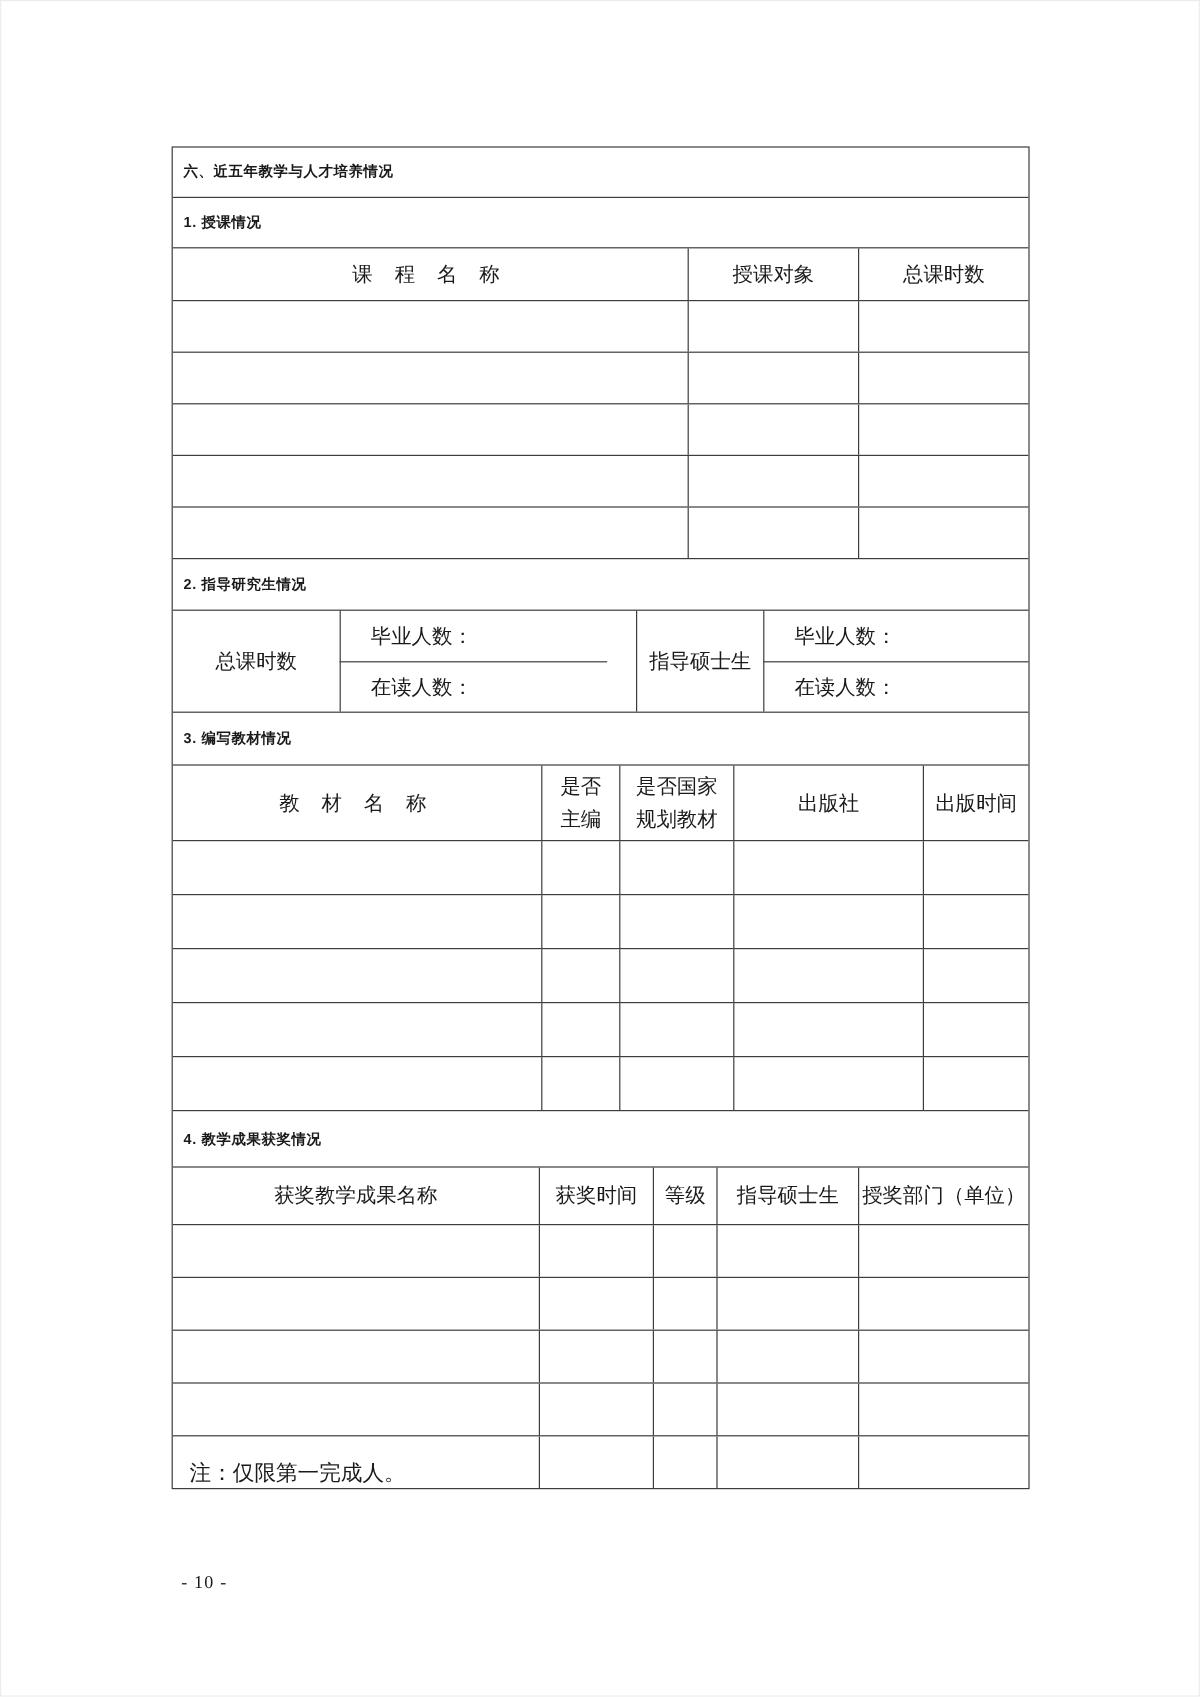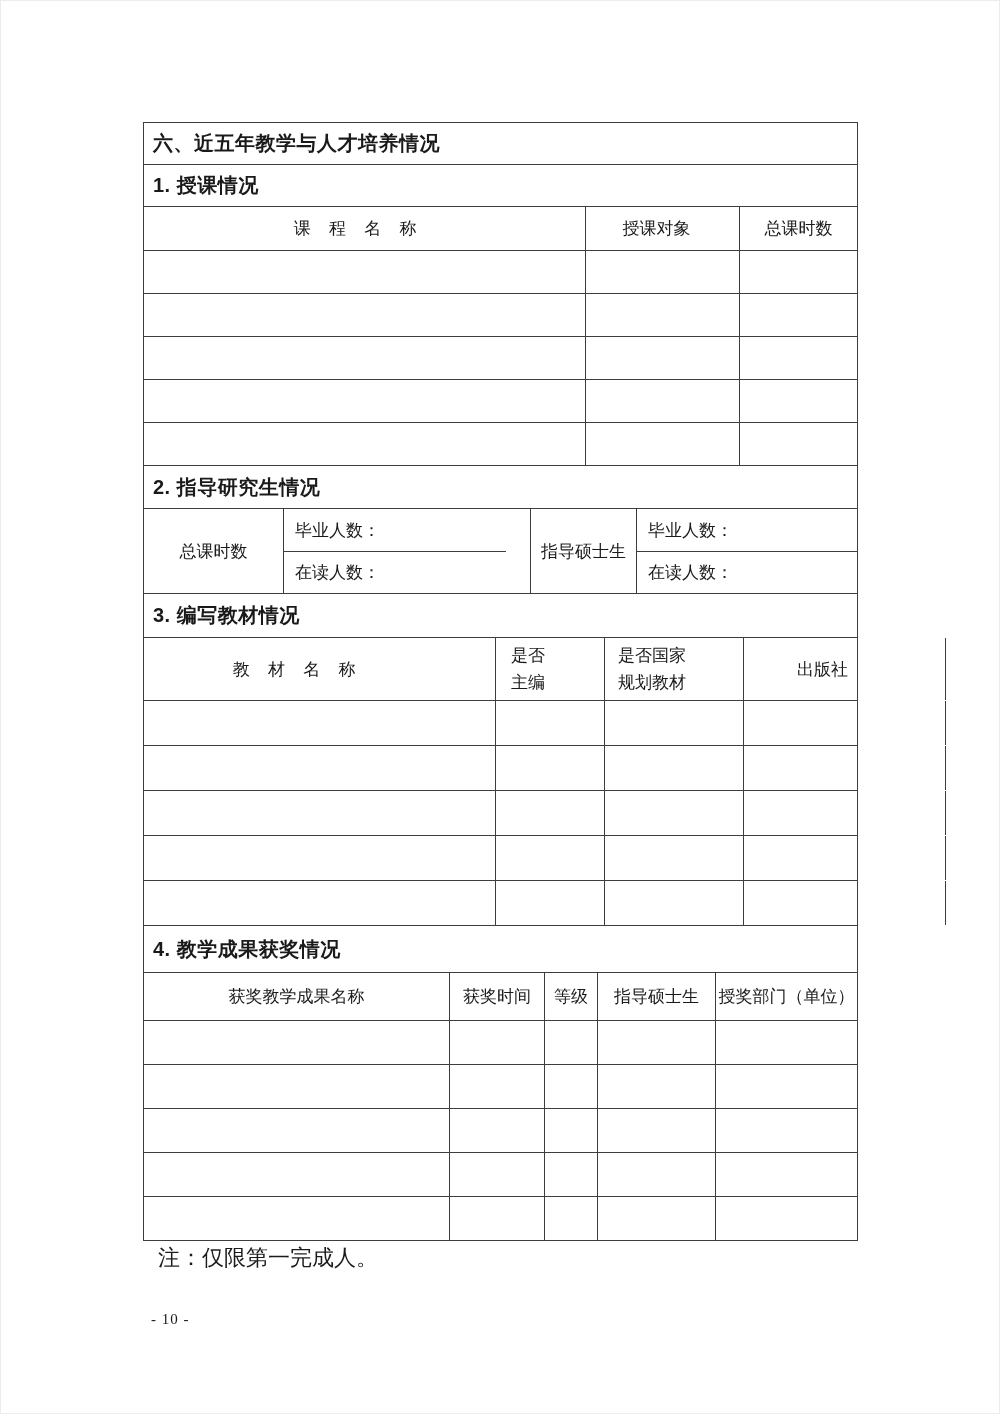--- a/index.html
+++ b/index.html
@@ -30,80 +30,80 @@
     background: #ffffff;
   }
   .trow {
     box-sizing: border-box;
     border-top: 1px solid #3d3d3d;
     display: flex;
     align-items: center;
     padding-left: 9px;
     font-family: "Liberation Sans", sans-serif;
     font-weight: bold;
-    font-size: 20px;
+    font-size: 12px;
     letter-spacing: 0.5px;
   }
   .sheet > :first-child { border-top: none; }
   .grid {
     box-sizing: border-box;
     border-top: 1px solid #3d3d3d;
     display: grid;
   }
   .cell {
     box-sizing: border-box;
     border-left: 1px solid #3d3d3d;
     display: flex;
     align-items: center;
     justify-content: center;
     font-size: 17px;
     text-align: center;
     overflow: hidden;
   }
   .grid > .cell:first-child { border-left: none; }
-  .cell.left { justify-content: flex-start; padding-left: 11px; text-align: left; }
+  .cell.left { justify-content: flex-start; padding-left: 25px; text-align: left; }
   .cell.pre { white-space: pre-line; line-height: 1.6; }
   .cell.spaced { letter-spacing: 7px; }
   .cell.bt { border-top: 1px solid #3d3d3d; }
 
   
-  .g1 { grid-template-columns: 429px 142px auto; gap: 12px; }
+  .g1 { grid-template-columns: 429px 142px auto; }
   .g1.head { height: 44px; }
   .g1.row  { height: 43px; }
 
   
   .g2 { grid-template-columns: 139px 223px 130px auto; grid-template-rows: 42px 42px; }
   .g2-a { grid-area: 1 / 1 / 3 / 2; }
   .g2-b { grid-area: 1 / 2 / 2 / 3; }
   .g2-c { grid-area: 1 / 3 / 3 / 4; margin-left: 24px; }
   .g2-d { grid-area: 1 / 4 / 2 / 5; }
   .g2-e { grid-area: 2 / 2 / 3 / 3; }
   .g2-f { grid-area: 2 / 4 / 3 / 5; }
 
   
-  .g3 { grid-template-columns: 307px 65px 95px 158px auto; gap: 44px; }
+  .g3 { grid-template-columns: 307px 65px 95px 158px auto; }
   .g3.head { height: 63px; }
   .g3.row  { height: 45px; }
 
   
   .g4 { grid-template-columns: 305px 95px 53px 118px auto; }
   .g4.head { height: 48px; }
   .g4.row  { height: 44px; }
 
   .h41 { height: 41px; }
   .h42 { height: 42px; }
   .h43 { height: 43px; }
   .h44 { height: 44px; }
   .h47 { height: 47px; }
 
   .note {
     position: absolute;
     left: 158px;
-    top: 1243px;
-    font-size: 22px;
+    top: 1215px;
+    font-size: 18px;
   }
   .pagenum {
     position: absolute;
     left: 151px;
     top: 1311px;
     font-size: 15px;
     letter-spacing: 1px;
   }
 </style>
 </head>

